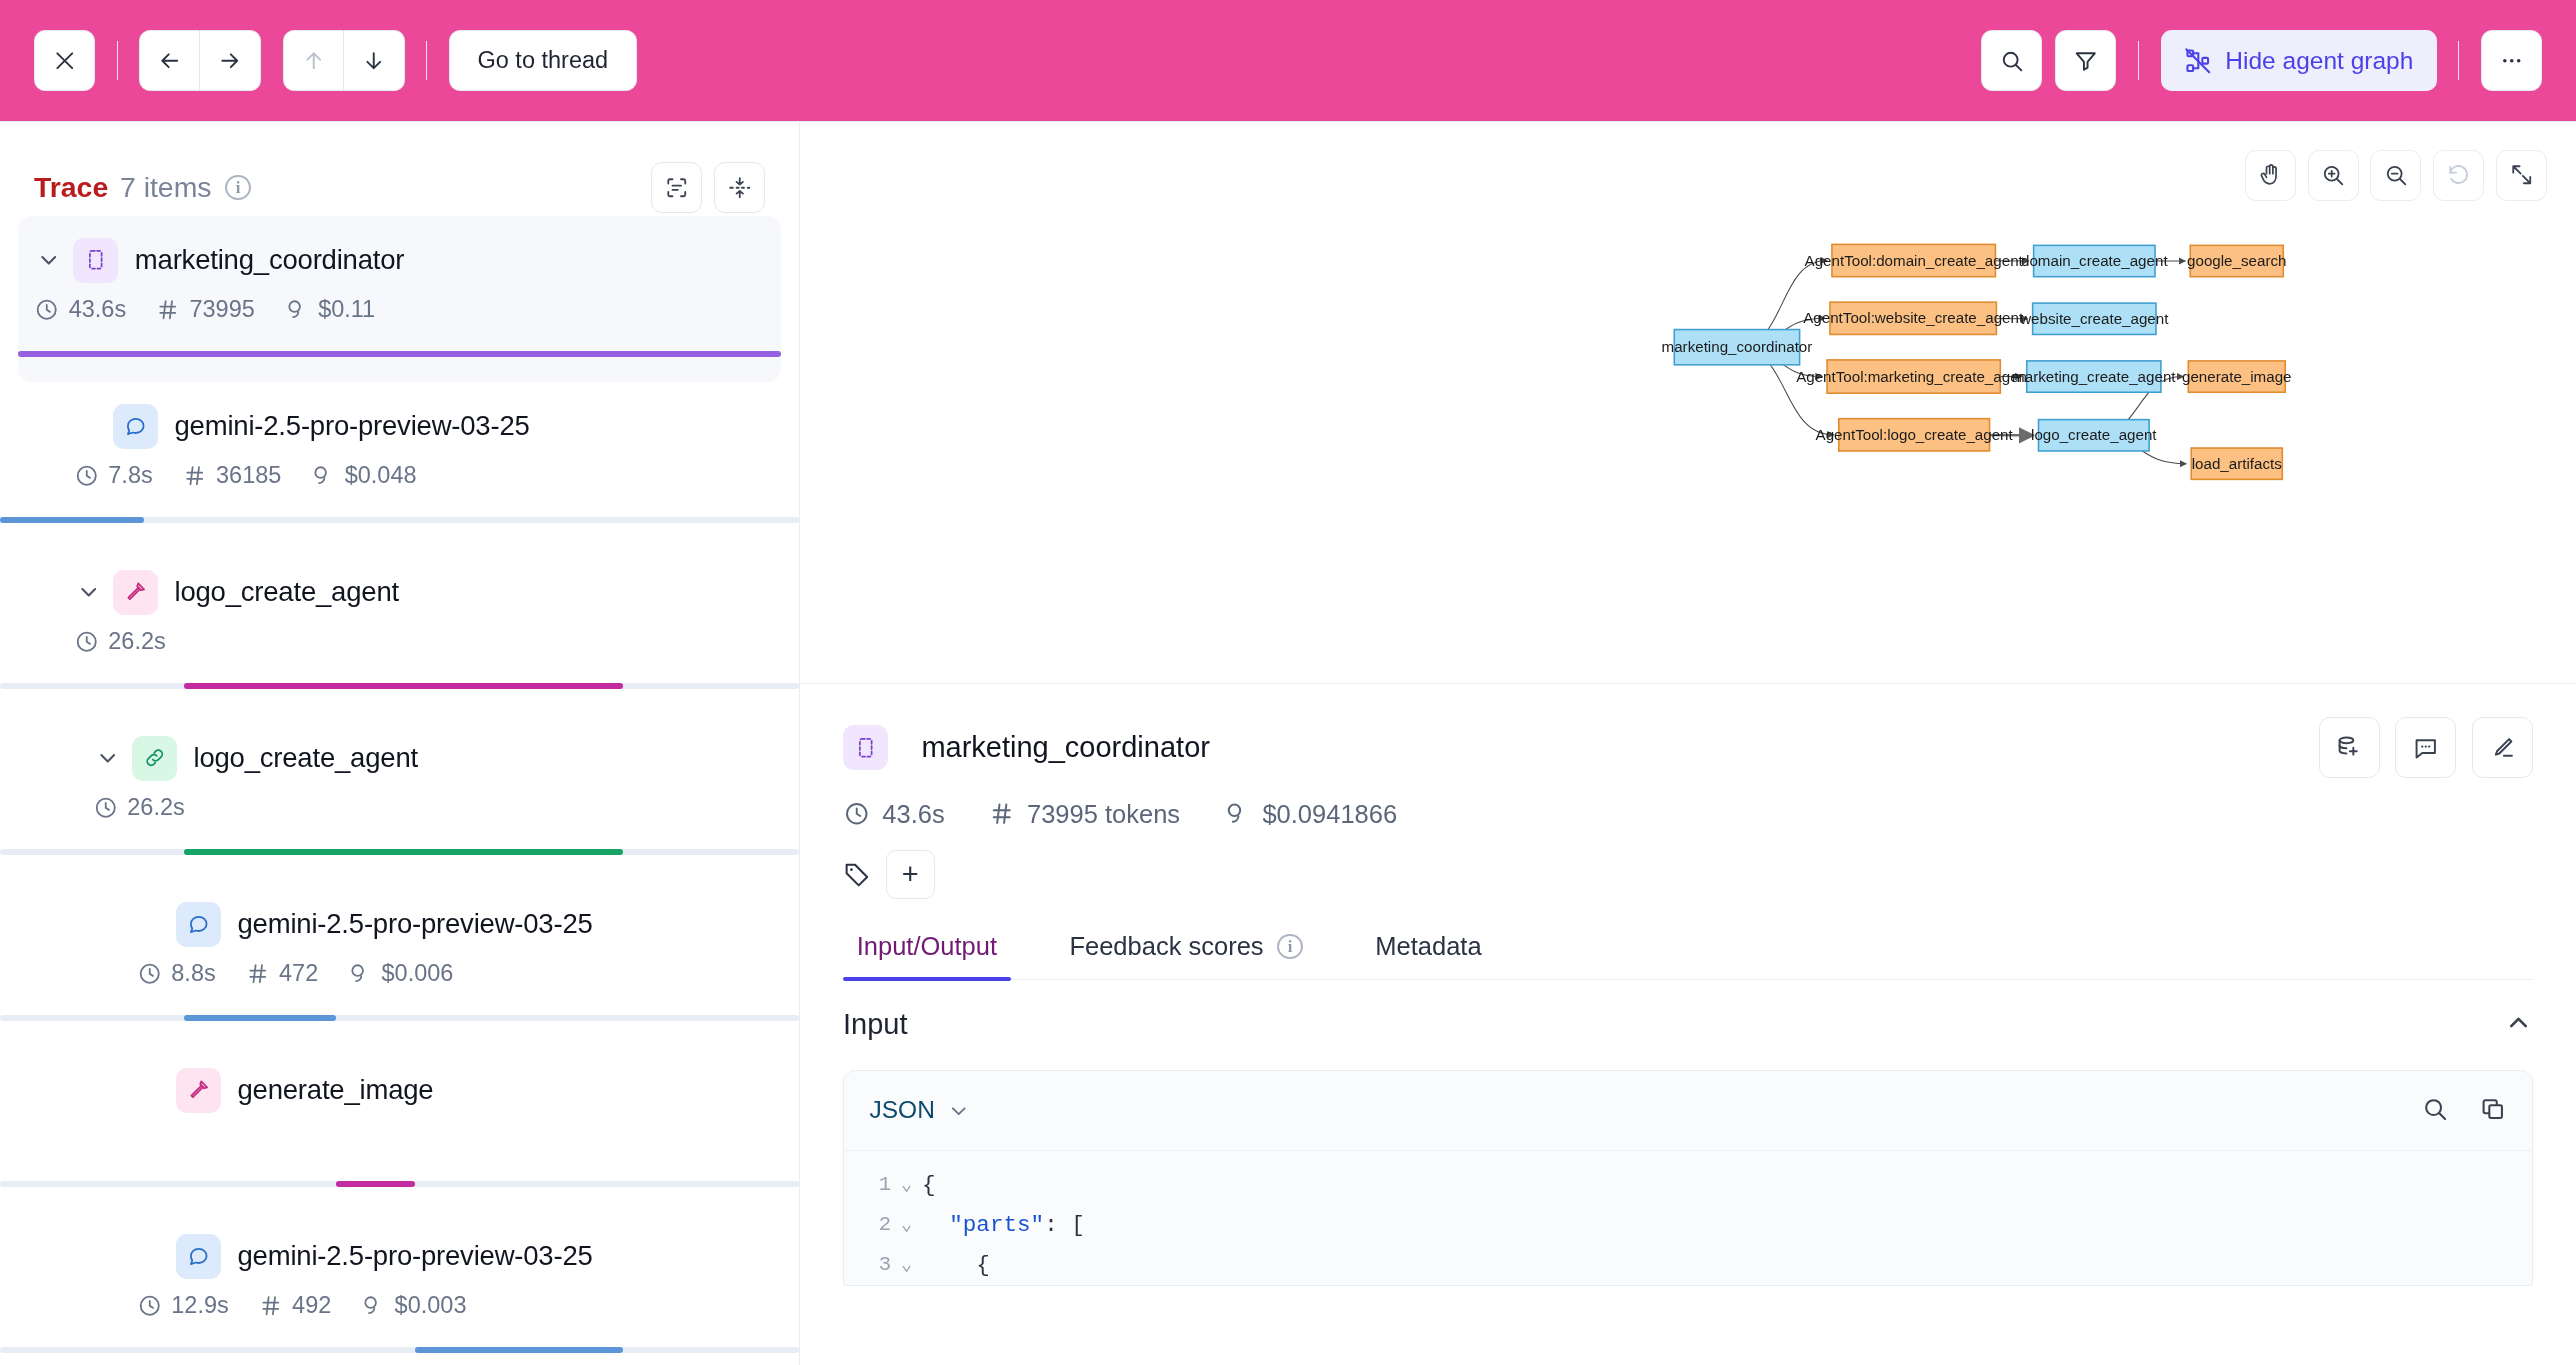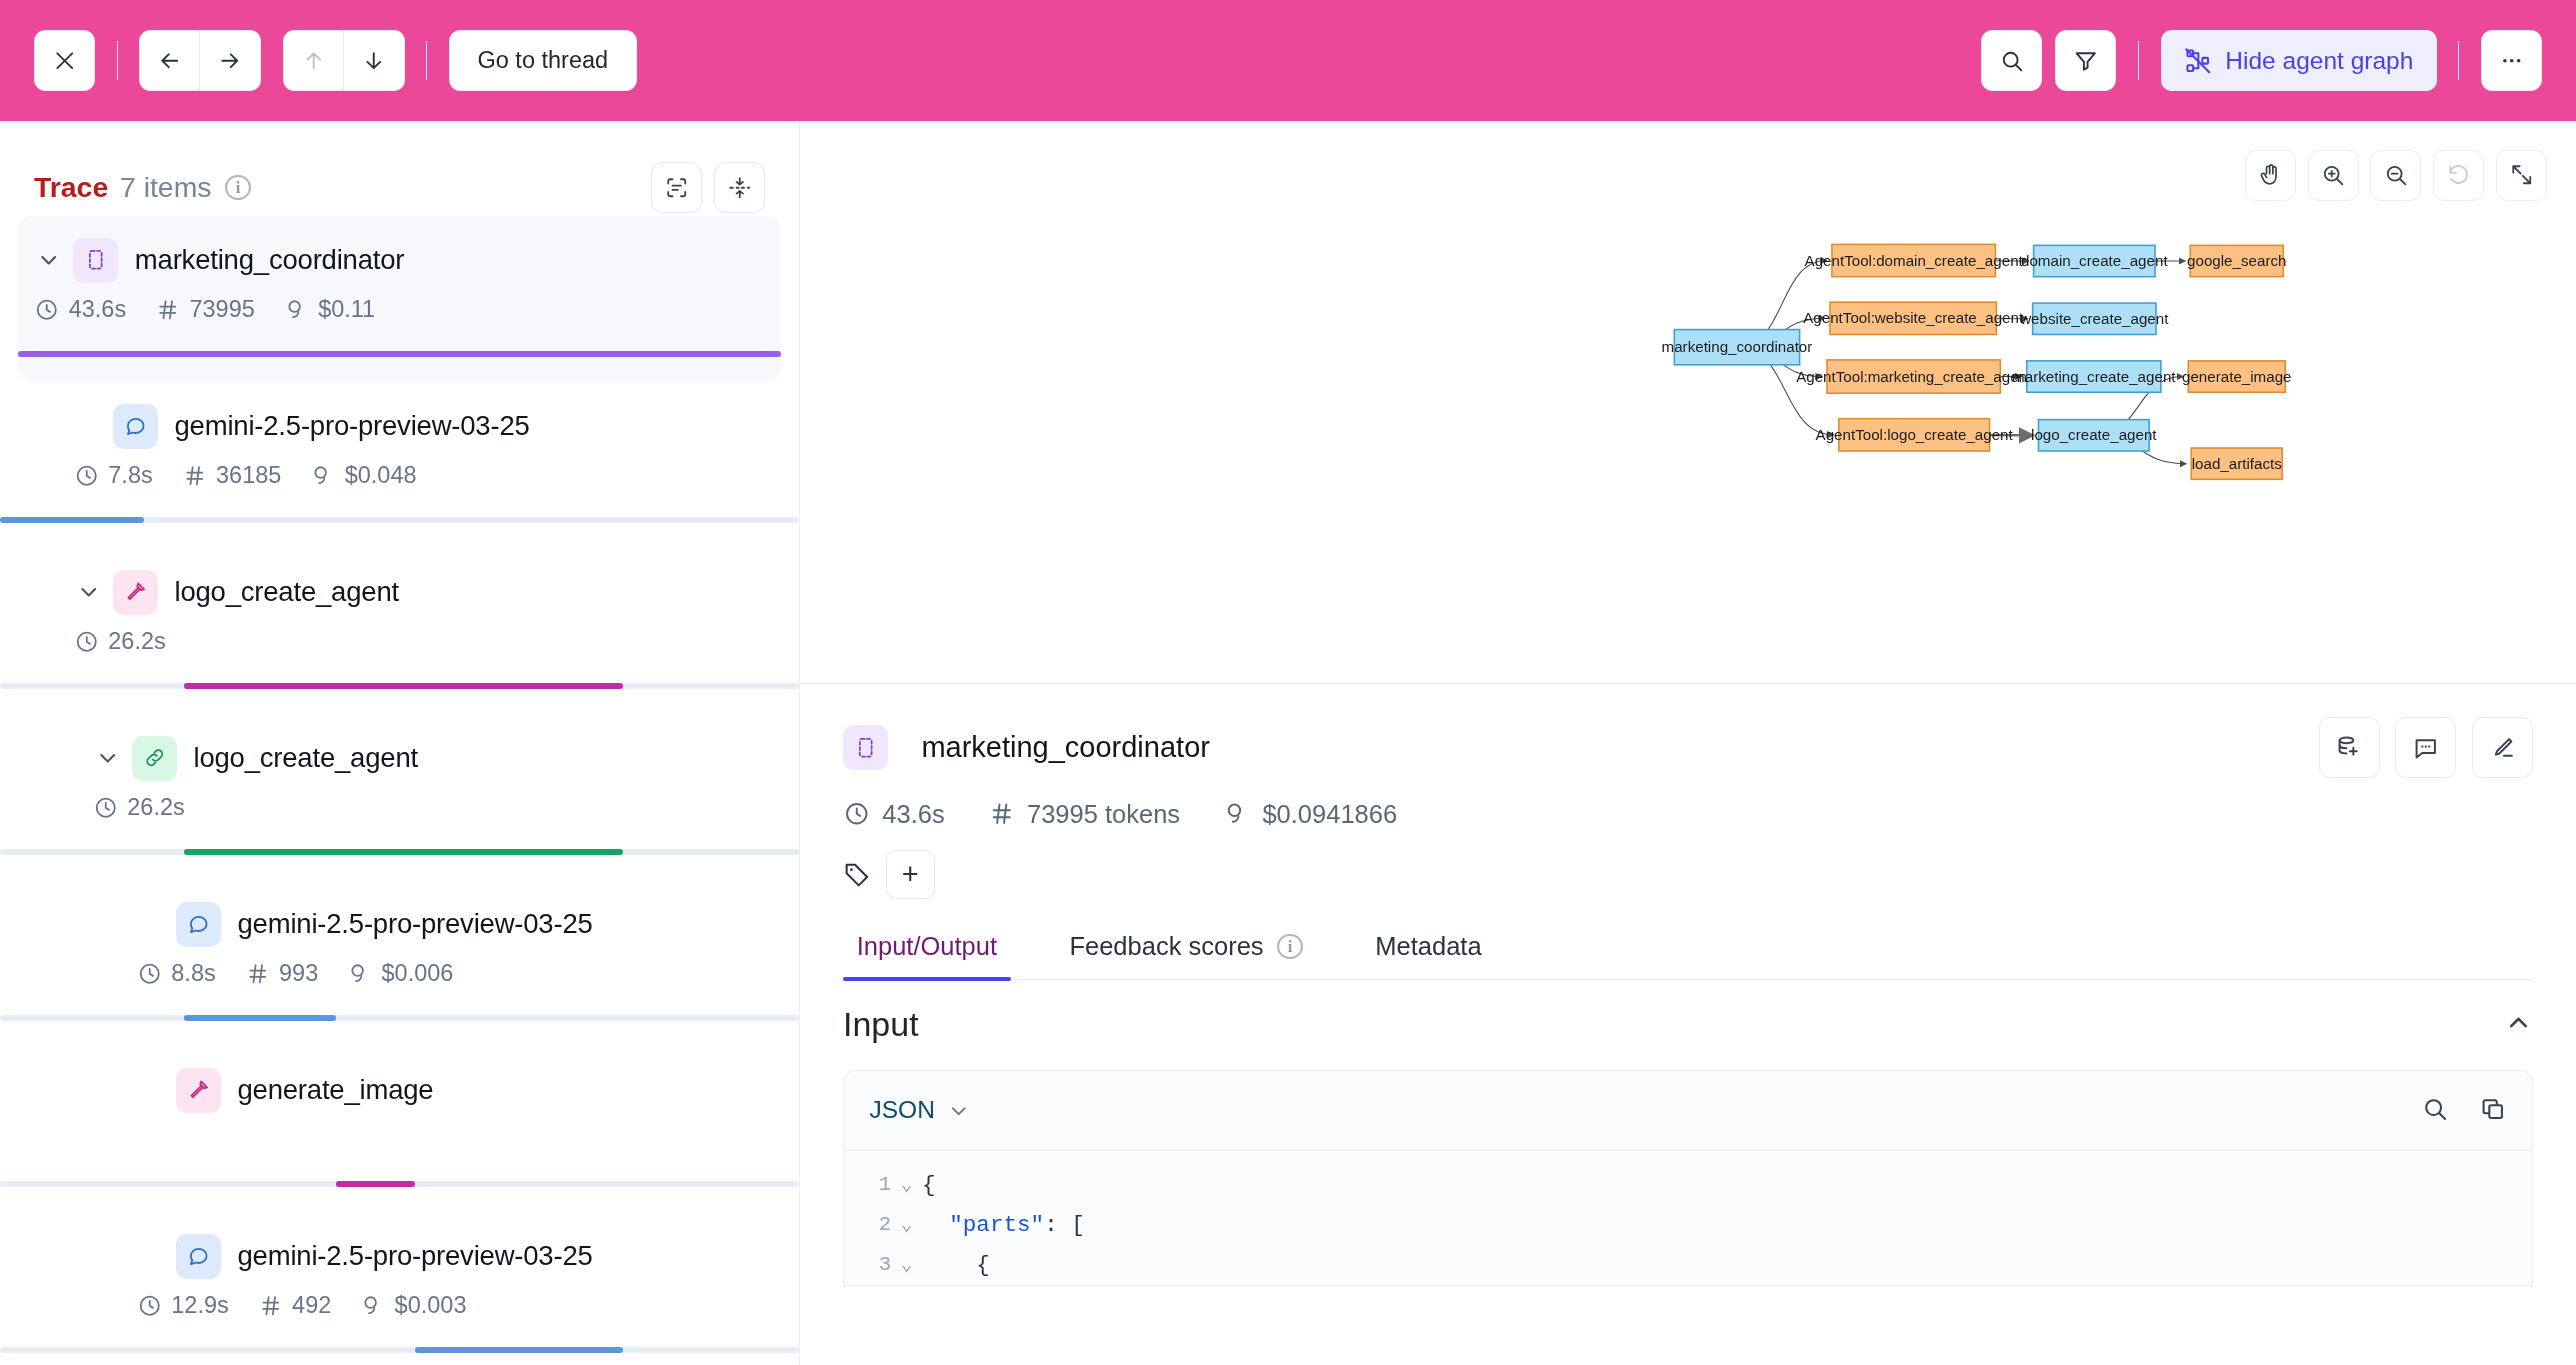--- a/index.html
+++ b/index.html
@@ -222,21 +222,21 @@
   .tab.active::after {
     content: ""; position: absolute; left: 0; right: 0; bottom: -2px;
     height: 3.9px; background: #4a42e8; border-radius: 2px;
   }
 
   .io-section { margin: 0 43px; }
   .io-head {
     display: flex; align-items: center;
     height: 90px;
   }
-  .io-title { font-size: 34px; color: #1f2430; }
+  .io-title { font-size: 29px; color: #1f2430; }
   .io-chev { margin-left: auto; color: #3a4250; cursor: pointer; }
 
   .json-card {
     border: 1px solid #e9ecf2;
     border-radius: 11.8px 11.8px 0 0;
     background: #fafbfd;
     overflow: hidden;
   }
   .json-bar {
     height: 80px; display: flex; align-items: center;
@@ -513,21 +513,21 @@
               <svg width="25.5" height="25.5" viewBox="0 0 24 24" fill="none" stroke="currentColor" stroke-width="1.7" stroke-linecap="round">
                 <circle cx="12" cy="12" r="8.5"></circle>
                 <path d="M12 7.5V12l3 2"></path>
               </svg>
               <span>8.8s</span>
             </span>
             <span class="m">
               <svg width="25.5" height="25.5" viewBox="0 0 24 24" fill="none" stroke="currentColor" stroke-width="1.7" stroke-linecap="round">
                 <path d="M5 9h14M5 15h14M10 4l-2 16M16 4l-2 16"></path>
               </svg>
-              <span>993</span>
+              <span>472</span>
             </span>
             <span class="m">
               <svg width="25.5" height="25.5" viewBox="0 0 24 24" fill="none" stroke="currentColor" stroke-width="1.7">
                 <circle cx="10" cy="9" r="5"></circle>
                 <path d="M13.5 13.5a5 5 0 0 1-5.6 5.4"></path>
               </svg>
               <span>$0.006</span>
             </span>
           </div>
           <div class="bar-track">

